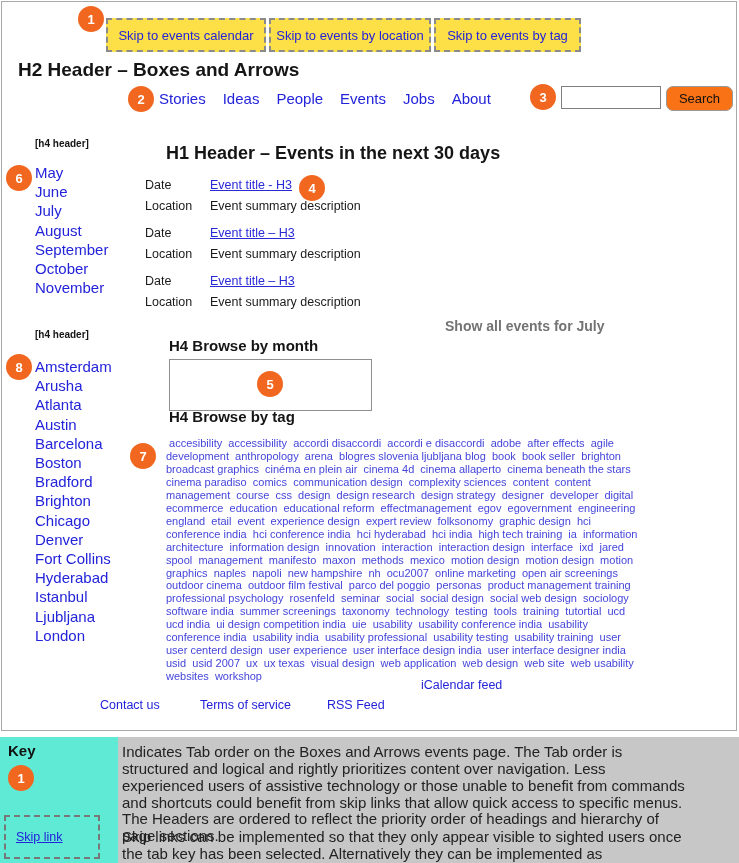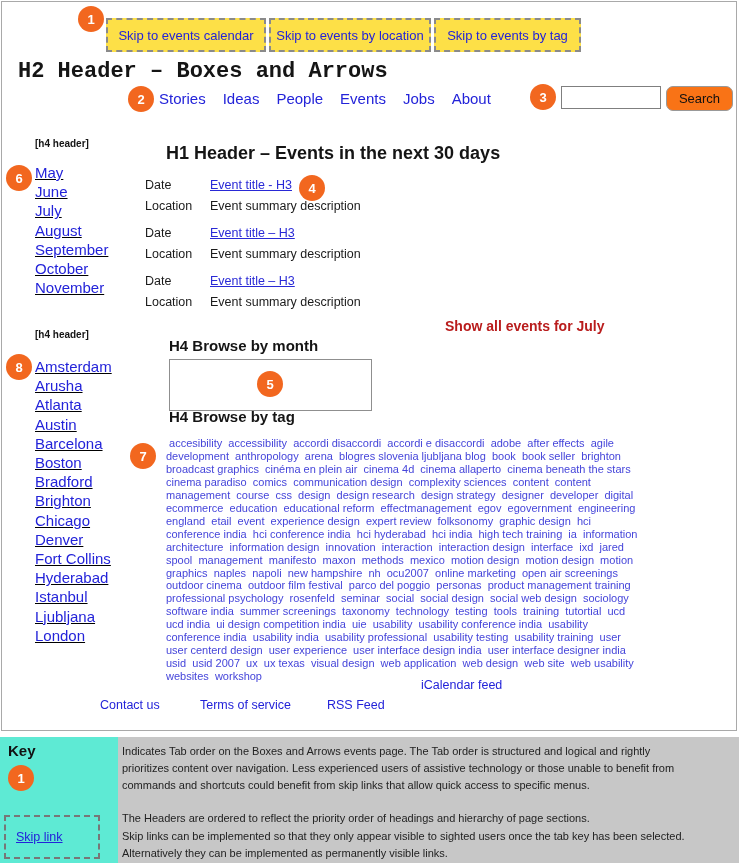--- a/index.html
+++ b/index.html
@@ -10,60 +10,60 @@
           border:1px solid #a9a9a9; background:#fff; }
 
   .badge { position:absolute; width:26px; height:26px; border-radius:50%;
            background:#f2671f; color:#fff; font-weight:bold; font-size:13px;
            display:flex; align-items:center; justify-content:center; z-index:5; }
 
   .skipbox { position:absolute; top:16px; height:34px; border:2px dashed #8a8a8a;
              display:flex; align-items:center; justify-content:center;
              color:#2323d9; font-size:13px; background:#fde047; }
 
-  .h2 { position:absolute; left:16px; top:57px; font-size:22px; font-weight:bold; color:#151515;font-family:Liberation Mono, monospace; }
+  .h2 { position:absolute; left:16px; top:57px; font-size:19px; font-weight:bold; color:#151515; }
 
   .nav { position:absolute; left:157px; top:88px; display:flex; gap:17px; }
   .nav span { color:#2323d9; font-size:15px; cursor:pointer; }
 
   .search-input { position:absolute; left:559px; top:84px; width:100px; height:23px;
                   border:1px solid #7f7f7f; background:#fff; font-size:13px; padding:0 4px; }
   .search-btn { position:absolute; left:664px; top:84px; width:67px; height:25px;
                 background:#f97316; border:1px solid #999; border-radius:7px;
                 font-size:13px; color:#111; font-family:"Liberation Sans",sans-serif; }
 
   .side-h4 { position:absolute; font-size:10px; font-weight:bold; color:#151515; }
-  .side-list { position:absolute; list-style:none;text-decoration:underline; }
+  .side-list { position:absolute; list-style:none; }
   .side-list li { color:#2323d9; font-size:15px; line-height:19.2px; cursor:pointer; }
 
   .h1 { position:absolute; left:164px; top:141px; font-size:18px; font-weight:bold; color:#151515; }
 
   .events { position:absolute; left:143px; top:176px; width:420px; }
   .event-row { display:grid; grid-template-columns:65px auto; row-gap:7px; margin-bottom:13px; }
   .ev-label { color:#1a1a1a; font-size:12.5px; }
   .ev-title { color:#2929d6; font-size:12.5px; text-decoration:underline; cursor:pointer; width:max-content; }
   .ev-summary { color:#1a1a1a; font-size:12.5px; }
 
   .show-all { position:absolute; left:443px; top:316px; font-size:14px; font-weight:bold;
-              color:#b91c1c; cursor:pointer; }
+              color:#737373; cursor:pointer; }
 
   .h4-main { position:absolute; font-size:15px; font-weight:bold; color:#151515; }
   .month-box { position:absolute; left:167px; top:357px; width:203px; height:52px;
                border:1px solid #8f8f8f; background:#fff; cursor:pointer; }
 
   .tag-cloud { position:absolute; left:164px; top:435px; width:478px;
                font-size:11px; line-height:12.95px; color:#4545da;
                white-space:pre-wrap; cursor:pointer; }
 
   .footer-link { position:absolute; color:#2323d9; font-size:12.5px; cursor:pointer; }
 
   .key { position:absolute; left:0; top:737px; width:739px; height:126px; background:#5eead4; }
   .key-panel { position:absolute; left:118px; top:0; width:621px; height:126px; background:#c7c7c7; }
   .key-title { position:absolute; left:8px; top:5px; font-size:15px; font-weight:bold; color:#111; }
-  .key p { position:absolute; left:122px; width:565px; font-size:11px; line-height:17px; color:#222; }
+  .key p { position:absolute; left:122px; width:565px; font-size:15px; line-height:17px; color:#222; }
   .key-skipbox { position:absolute; left:4px; top:78px; width:96px; height:44px;
                  border:2px dashed #777; display:flex; align-items:center; }
   .key-skiplink { color:#2323d9; font-size:12.5px; text-decoration:underline;
                   margin-left:10px; cursor:pointer; }
 </style>
 </head>
 <body>
 
 <div class="stage">
 

